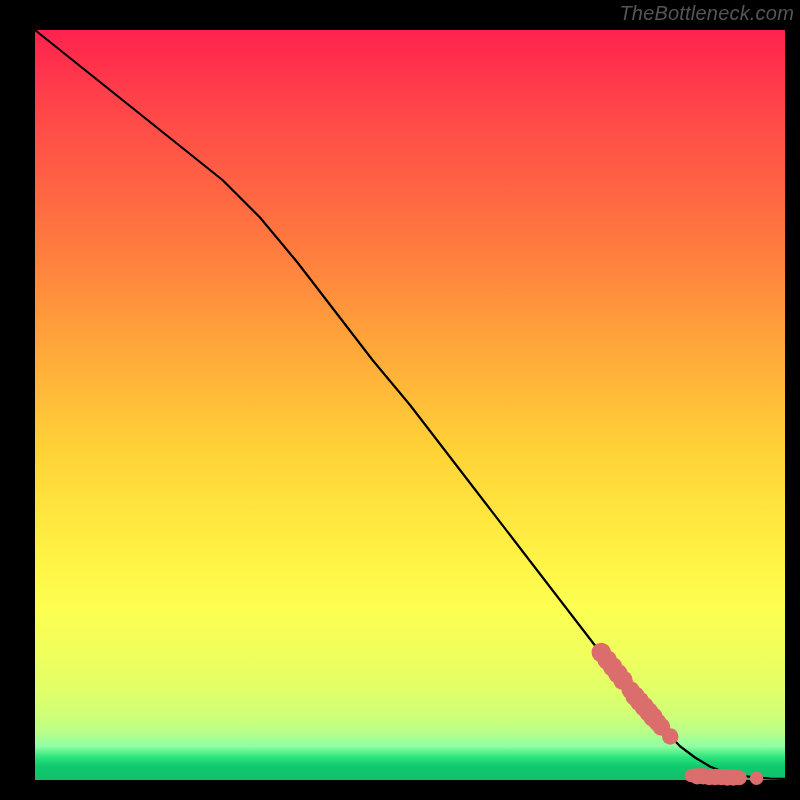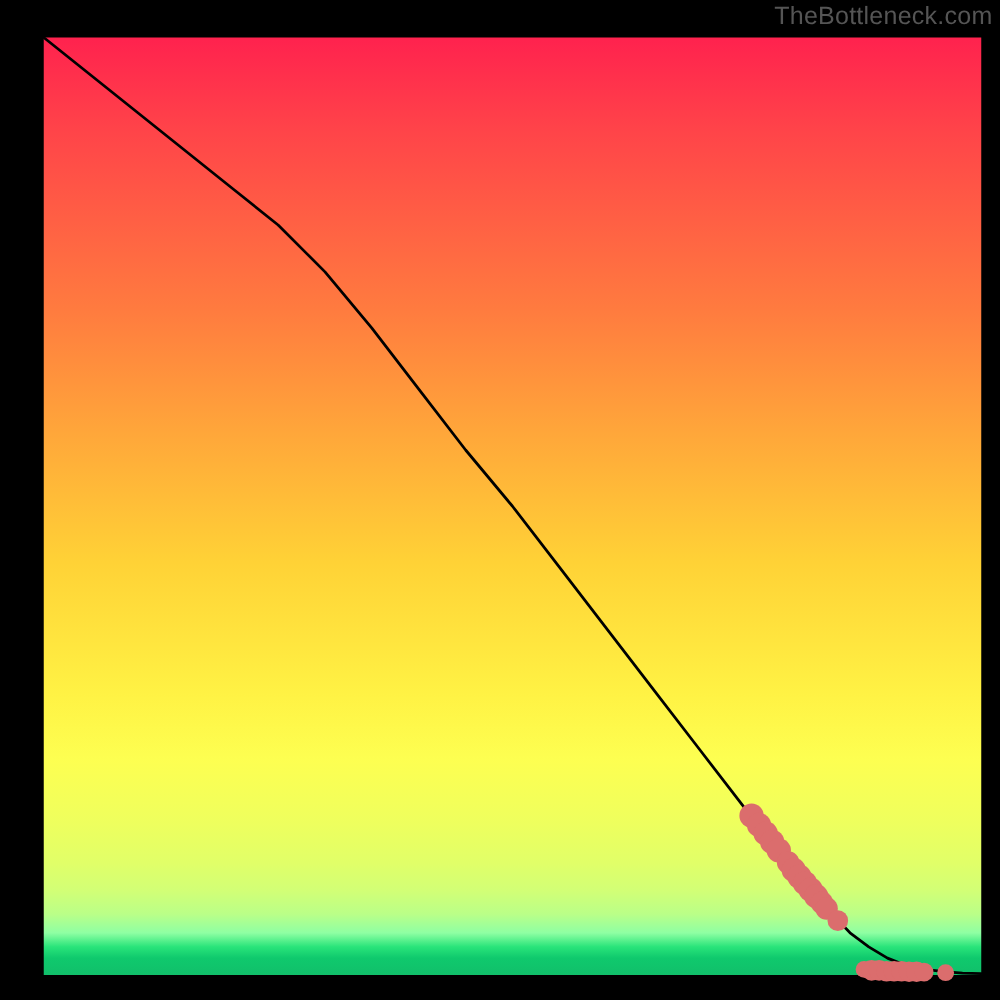--- a/index.html
+++ b/index.html
@@ -9,20 +9,21 @@
     height: 800px;
     overflow: hidden;
     font-family: Verdana, Geneva, sans-serif;
     background: #fff;
   }
   .frame {
     position: relative;
     width: 800px;
     height: 800px;
     background: #000;
+    font-style: italic;
   }
   .watermark {
     position: absolute;
     top: 2px;
     right: 6px;
     color: #555;
     font-size: 20px;
     font-weight: 400;
     letter-spacing: 0.2px;
     z-index: 5;

